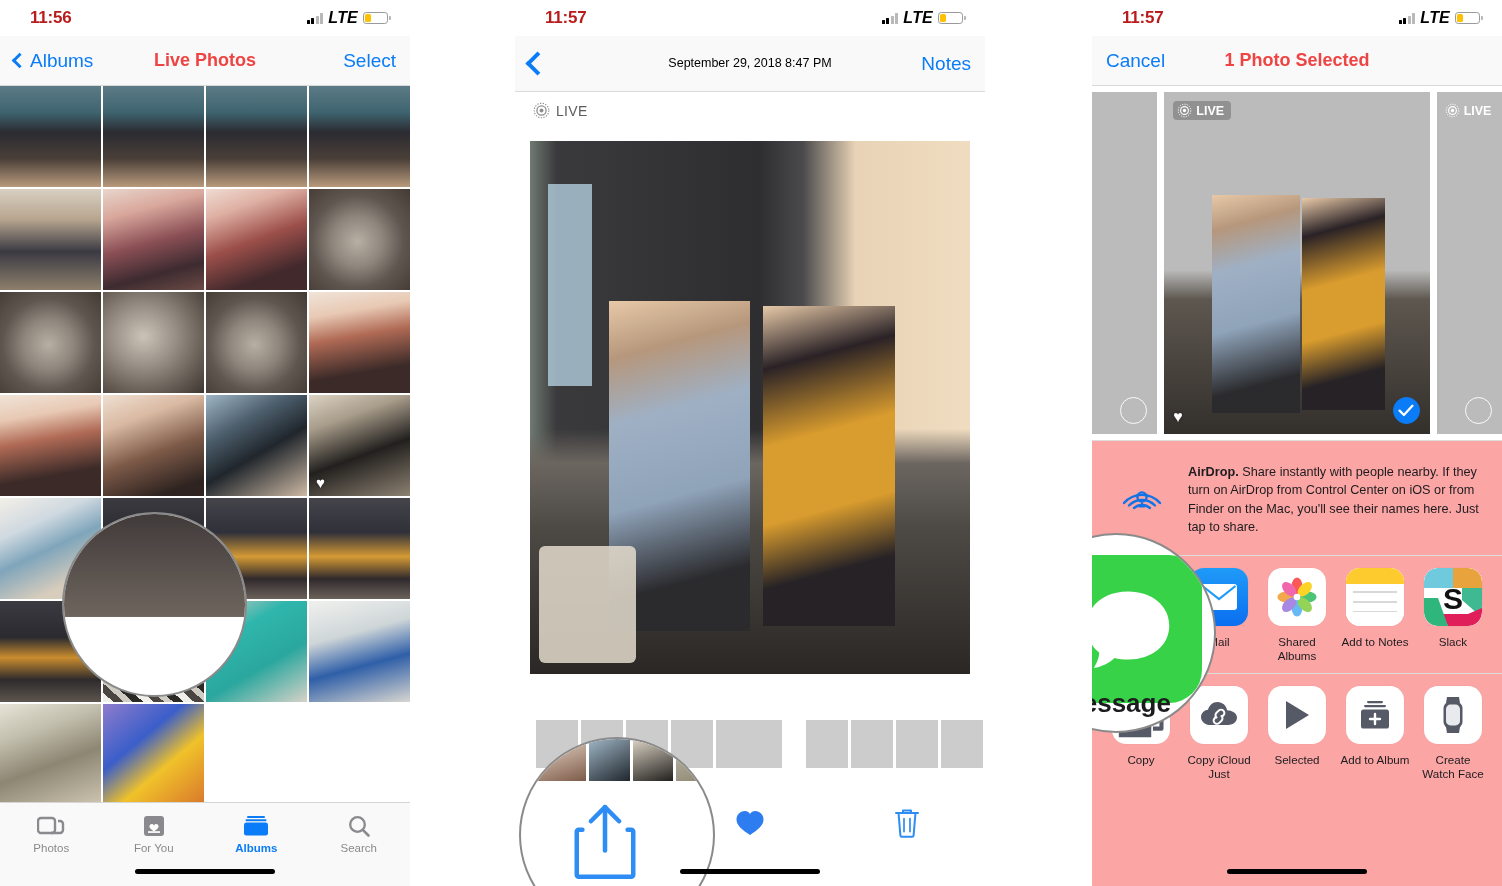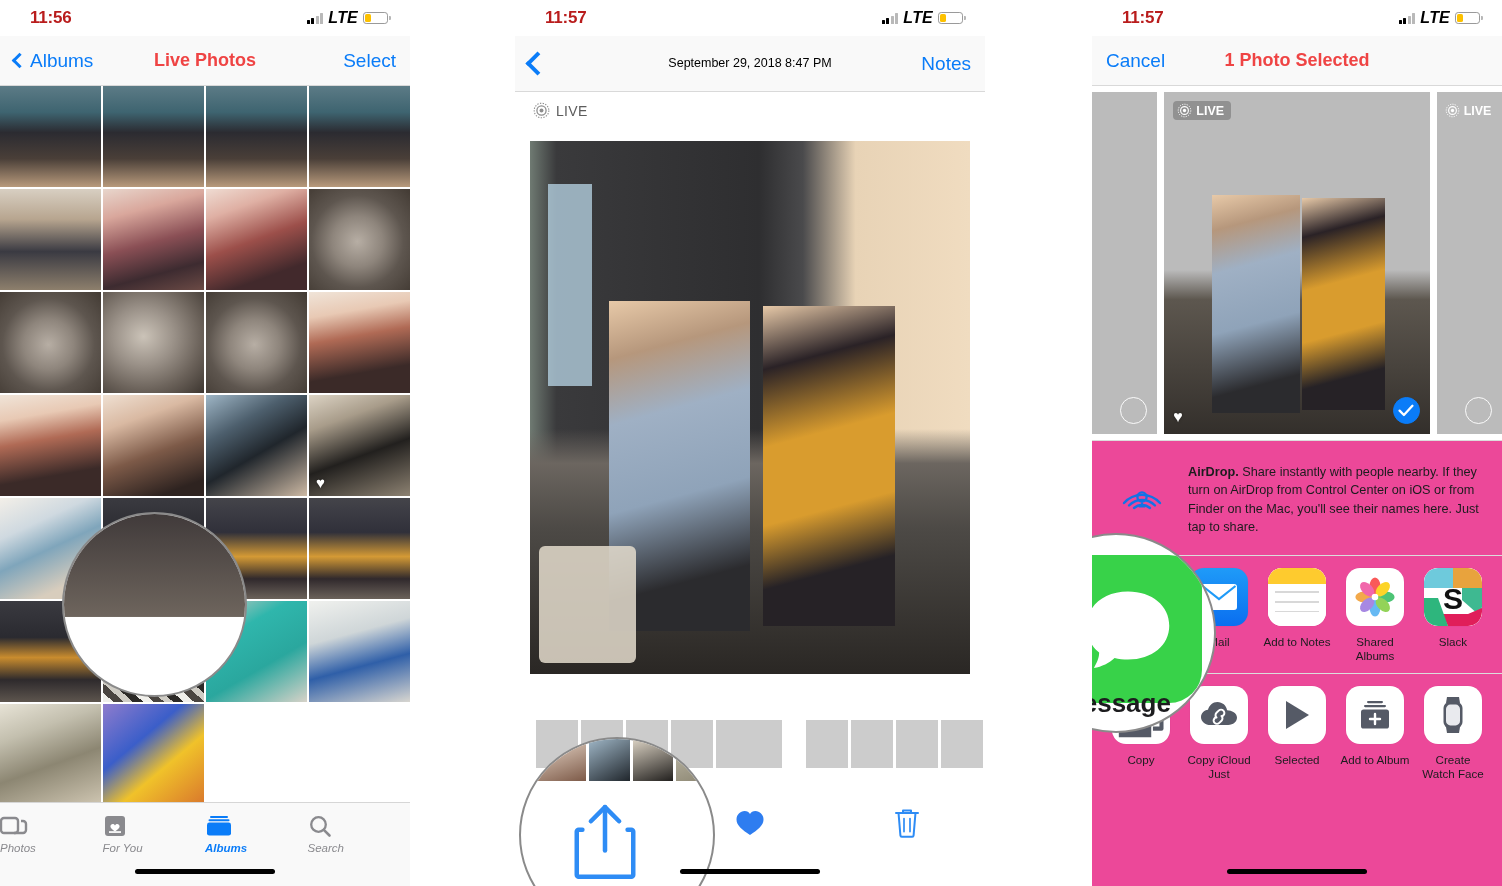--- a/index.html
+++ b/index.html
@@ -55,21 +55,21 @@
   .cell .fav { position:absolute; left:7px; bottom:6px; width:15px; height:14px;
     color:#fff; font-size:15px; line-height:14px;
     text-shadow:0 0 3px rgba(0,0,0,.45); }
   .grid-count { text-align:center; font-size:17px; font-weight:bold; color:#000;
     padding:14px 0 10px; }
 
   
   .tabbar { position:absolute; left:0; right:0; bottom:0; height:84px;
     background:#f9f9f9; border-top:1px solid #d6d6d6; display:flex;
     align-items:flex-start; padding-top:11px; }
-  .tab { flex:1; display:flex; flex-direction:column; align-items:flex-start; gap:4px;font-style:italic; }
+  .tab { flex:1; display:flex; flex-direction:column; align-items:center; gap:4px; }
   .tab .tlabel { font-size:11.5px; color:#8a8a8e; }
   .tab.active .tlabel { color:#0a7cf8; font-weight:bold; }
   .homebar { position:absolute; left:50%; transform:translateX(-50%); bottom:12px;
     width:140px; height:5px; border-radius:3px; background:#000; }
 
   
   .live-badge { display:flex; align-items:center; gap:6px; padding:10px 14px 0 18px; }
   .live-badge .lt { font-size:14px; color:#5c5c5c; letter-spacing:.3px; }
   .hero-wrap { padding:22px 15px 0; }
   .hero { position:relative; width:100%; height:533px; overflow:hidden;
@@ -92,21 +92,21 @@
   .sel-item.main { width:268px; }
   .live-pill { position:absolute; left:9px; top:9px; display:flex; align-items:center;
     gap:4px; background:rgba(120,120,120,.62); border-radius:4px; padding:2px 7px 2px 4px; }
   .live-pill .lt { font-size:12.5px; color:#fff; font-weight:bold; }
   .sel-circle { position:absolute; right:10px; bottom:10px; width:27px; height:27px;
     border-radius:50%; border:1.6px solid rgba(255,255,255,.92); }
   .sel-circle.checked { background:#0a7cf8; border-color:#0a7cf8;
     display:flex; align-items:center; justify-content:center; }
   .sel-heart { position:absolute; left:9px; bottom:8px; color:#fff; font-size:16px;
     text-shadow:0 0 3px rgba(0,0,0,.4); }
-  .sheet { position:absolute; left:0; right:0; top:440px; bottom:0; background:#ec4899;
+  .sheet { position:absolute; left:0; right:0; top:440px; bottom:0; background:#fca5a5;
     border-top:1px solid #dcdcdc; }
   .airdrop { display:flex; gap:18px; padding:22px 22px 18px 22px; align-items:flex-start; }
   .airdrop-text { font-size:12.7px; line-height:1.45; color:#1c1c1e; }
   .airdrop-text b { font-weight:bold; }
   .approw { display:flex; padding:12px 14px 10px; gap:8px;
     border-top:1px solid #dcdcdc; }
   .appcell { flex:1; display:flex; flex-direction:column; align-items:center; gap:9px; }
   .appicon { width:58px; height:58px; border-radius:14px; background:#fff;
     display:flex; align-items:center; justify-content:center; overflow:hidden;
     box-shadow:0 0 0 0.5px rgba(0,0,0,0.04); }
@@ -501,31 +501,20 @@
           <div class="applabel">Message</div>
         </div>
         <div class="appcell">
           <div class="appicon" style="background:linear-gradient(180deg,#1f9bf8,#0a6ef0);">
             <svg width="38" height="28" viewBox="0 0 38 28">
               <rect x="1" y="1" width="36" height="26" rx="3" fill="#fff"></rect>
               <path d="M2.5 3 19 16 35.5 3" fill="none" stroke="#1f9bf8" stroke-width="2.2"></path>
             </svg>
           </div>
           <div class="applabel">Mail</div>
-        </div>
-        <div class="appcell">
-          <div class="appicon">
-            <div class="notes-ic">
-              <div class="notes-top"></div>
-              <div class="notes-line" style="margin-top:13%"></div>
-              <div class="notes-line"></div>
-              <div class="notes-line"></div>
-            </div>
-          </div>
-          <div class="applabel">Add to Notes</div>
         </div>
         <div class="appcell">
           <div class="appicon">
             <svg width="46" height="46" viewBox="0 0 46 46">
               <g opacity="0.92">
                 <ellipse cx="23" cy="12" rx="5.4" ry="8.6" fill="#f94c4c"></ellipse>
                 <ellipse cx="23" cy="34" rx="5.4" ry="8.6" fill="#5ab4f2"></ellipse>
                 <ellipse cx="12" cy="23" rx="8.6" ry="5.4" fill="#f2a23c"></ellipse>
                 <ellipse cx="34" cy="23" rx="8.6" ry="5.4" fill="#3ec06a"></ellipse>
                 <ellipse cx="15.2" cy="15.2" rx="5.4" ry="8.6" fill="#f05ba4" transform="rotate(-45 15.2 15.2)"></ellipse>
@@ -533,20 +522,31 @@
                 <ellipse cx="30.8" cy="15.2" rx="5.4" ry="8.6" fill="#fcd116" transform="rotate(45 30.8 15.2)"></ellipse>
                 <ellipse cx="15.2" cy="30.8" rx="5.4" ry="8.6" fill="#a07ee0" transform="rotate(45 15.2 30.8)"></ellipse>
               </g>
               <circle cx="23" cy="23" r="3.3" fill="#fff"></circle>
             </svg>
           </div>
           <div class="applabel">Shared Albums</div>
         </div>
         <div class="appcell">
           <div class="appicon">
+            <div class="notes-ic">
+              <div class="notes-top"></div>
+              <div class="notes-line" style="margin-top:13%"></div>
+              <div class="notes-line"></div>
+              <div class="notes-line"></div>
+            </div>
+          </div>
+          <div class="applabel">Add to Notes</div>
+        </div>
+        <div class="appcell">
+          <div class="appicon">
             <svg width="58" height="58" viewBox="0 0 58 58">
               <rect width="58" height="58" rx="14" fill="#fff"></rect>
               <path d="M0 14a14 14 0 0 1 14-14h15v20H0z" fill="#6ecadc"></path>
               <path d="M29 0h15a14 14 0 0 1 14 14v6H29z" fill="#e8a33d"></path>
               <path d="M38 20h20v18a14 14 0 0 1-3 9L38 32z" fill="#3eb991"></path>
               <path d="M58 40v4a14 14 0 0 1-14 14H24l-6-12h26z" fill="#e01e5a"></path>
               <path d="M0 30h14l10 28H14A14 14 0 0 1 0 44z" fill="#2eb67d"></path>
               <text x="29" y="41" font-family="'Liberation Sans',sans-serif" font-size="30" font-weight="bold" text-anchor="middle" fill="#111">S</text>
             </svg>
           </div>

